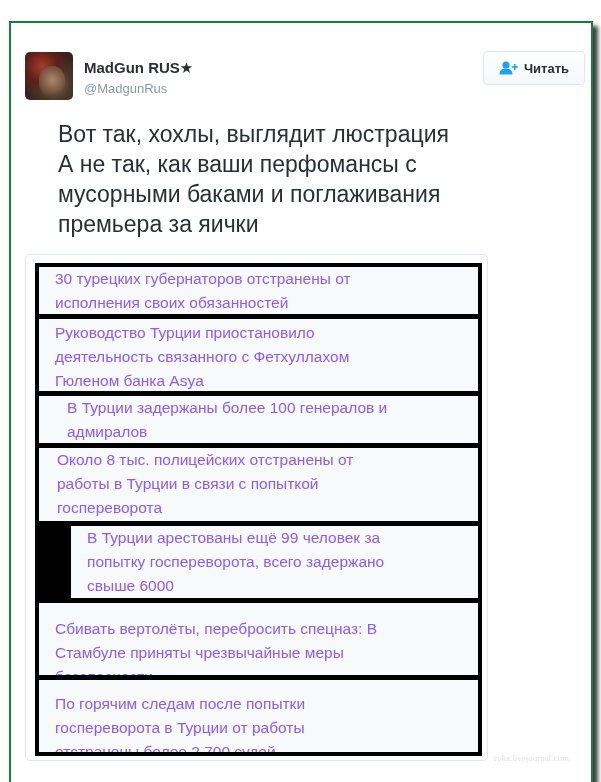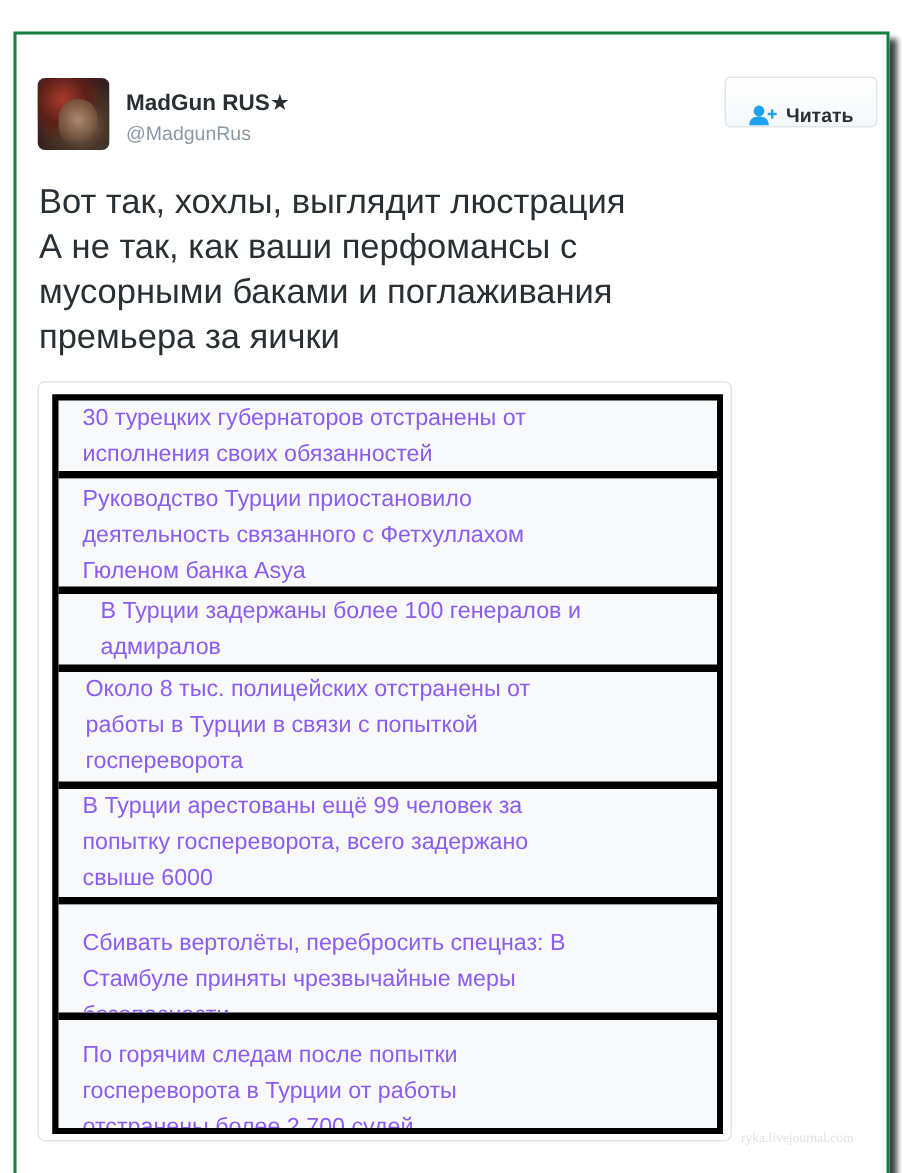--- a/index.html
+++ b/index.html
@@ -67,21 +67,21 @@
       position: absolute;
       left: 472px;
       top: 28px;
       width: 102px;
       height: 34px;
       box-sizing: border-box;
       border: 1px solid #e1e8ed;
       border-radius: 4px;
       background: linear-gradient(#ffffff, #f5f8fa);
       display: flex;
-      align-items: flex-end;
+      align-items: center;
       justify-content: center;
       gap: 5px;
       font-size: 13px;
       font-weight: bold;
       color: #292f33;
       cursor: pointer;
     }
     .follow-btn svg {
       display: block;
     }
@@ -89,20 +89,21 @@
       position: absolute;
       left: 15px;
       top: 96px;
       width: 470px;
       font-size: 23px;
       line-height: 30px;
       color: #292f33;
     }
     .tweet-text div {
       white-space: nowrap;
+      margin-left: 32px;
     }
     .media {
       position: absolute;
       left: 14px;
       top: 231px;
       width: 463px;
       height: 507px;
       box-sizing: border-box;
       border: 1px solid #e1e8ed;
       border-radius: 5px;
@@ -191,21 +192,21 @@
         <div>В Турции задержаны более 100 генералов и</div>
         <div>адмиралов</div>
       </div>
 
       <div class="news-row" style="height:78px; padding-left:18px;">
         <div>Около 8 тыс. полицейских отстранены от</div>
         <div>работы в Турции в связи с попыткой</div>
         <div>госпереворота</div>
       </div>
 
-      <div class="news-row" style="height:77px;">
+      <div class="news-row" style="height:77px;margin-left:32px;">
         <div>В Турции арестованы ещё 99 человек за</div>
         <div>попытку госпереворота, всего задержано</div>
         <div>свыше 6000</div>
       </div>
 
       <div class="news-row" style="height:77px; padding-top:14px;">
         <div>Сбивать вертолёты, перебросить спецназ: В</div>
         <div>Стамбуле приняты чрезвычайные меры</div>
         <div>безопасности</div>
       </div>

